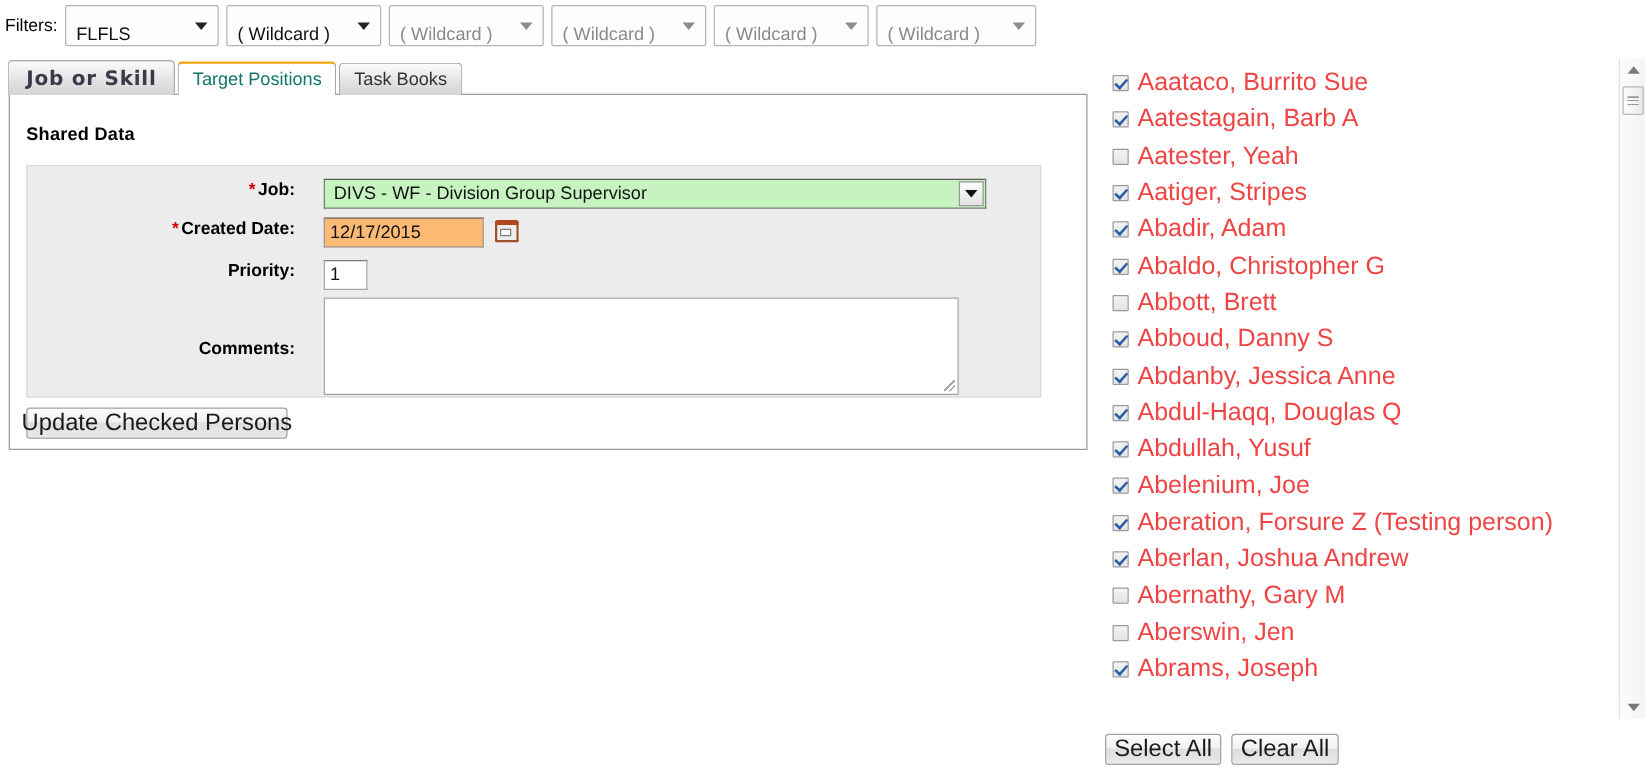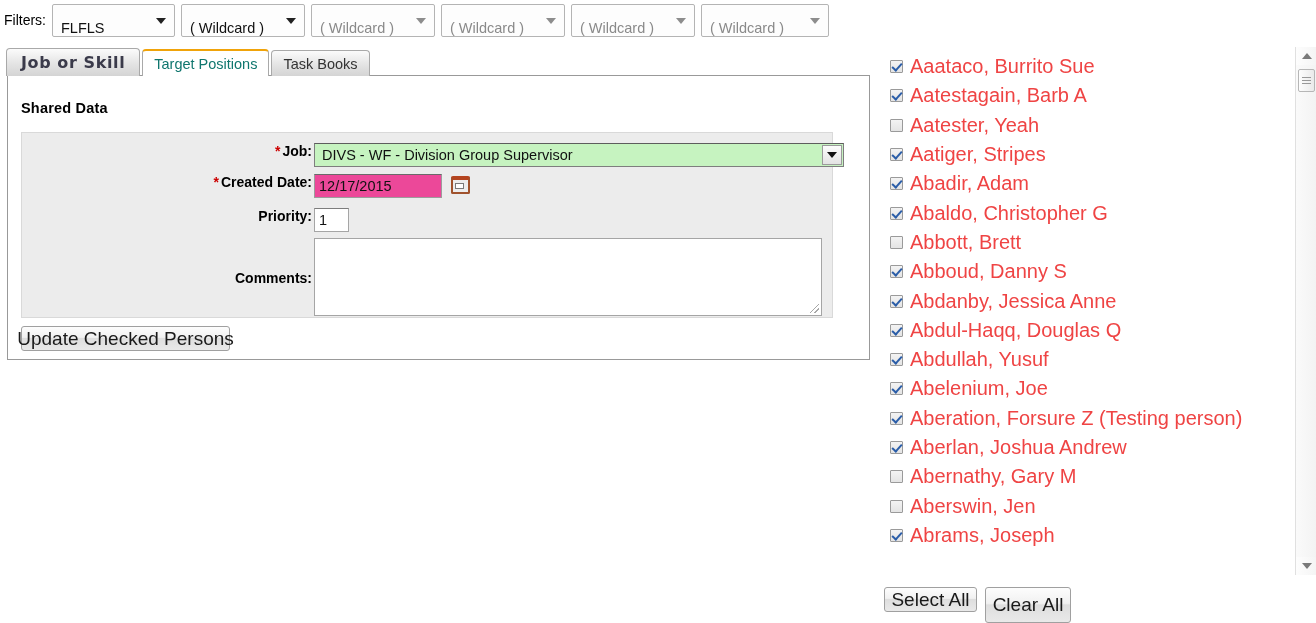--- a/index.html
+++ b/index.html
@@ -142,26 +142,26 @@
     background: #ececec;
     border: 1px solid #d9d9d9;
   }
 
   .frow {
     position: absolute;
     display: flex;
     align-items: flex-start;
   }
   .flabel {
-    width: 292px;
+    width: 237px;
     text-align: right;
     font-size: 14px;
     font-weight: bold;
     color: #000;
-    padding-right: 2px;
+    padding-right: 23px;
     box-sizing: border-box;
     white-space: nowrap;
   }
   .req { color: #cc0000; font-weight: bold; margin-right: 2px; }
 
   
   #job-select {
     width: 530px;
     height: 24px;
     box-sizing: border-box;
@@ -193,21 +193,21 @@
     border-right: 5px solid transparent;
     border-top: 6px solid #111;
     display:block;
   }
 
   
   #date-input {
     width: 128px;
     height: 24px;
     box-sizing: border-box;
-    background: #ec4899;
+    background: #fdba74;
     border: 1px solid #9c9c9c;
     border-top: 1px solid #6a6a6a;
     font-size: 14.5px;
     color: #111;
     padding-left: 4px;
     line-height: 22px;
     white-space: nowrap;
     overflow: hidden;
   }
   #cal-icon {
@@ -327,21 +327,21 @@
 
   
   #list-buttons {
     position: absolute;
     left: 884px;
     top: 587px;
     display: flex;
     gap: 8px;
   }
   #select-all-btn { width: 93px; height: 25px; }
-  #clear-all-btn  { width: 86px; height: 36px; text-align: center; }
+  #clear-all-btn  { width: 86px; height: 25px; text-align: center; }
 
   
   #scrollbar {
     position: absolute;
     right: 0;
     top: 47px;
     width: 21px;
     height: 528px;
     box-sizing: border-box;
     border-left: 1px solid #e0e0e0;

